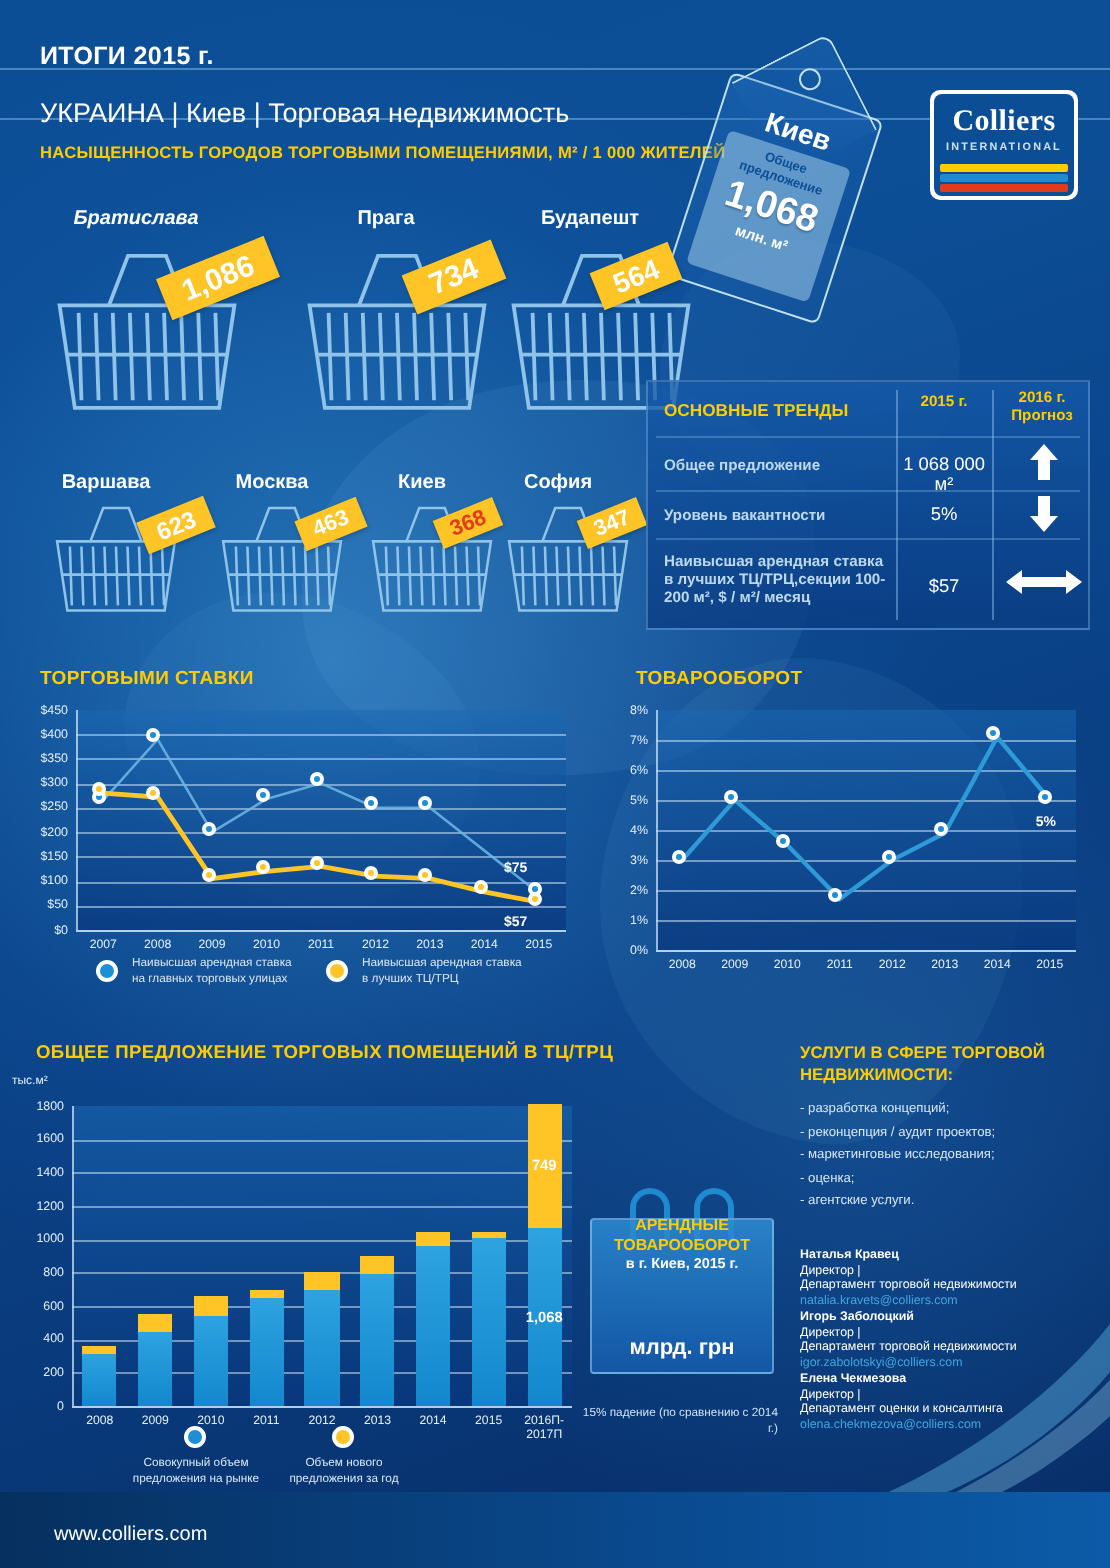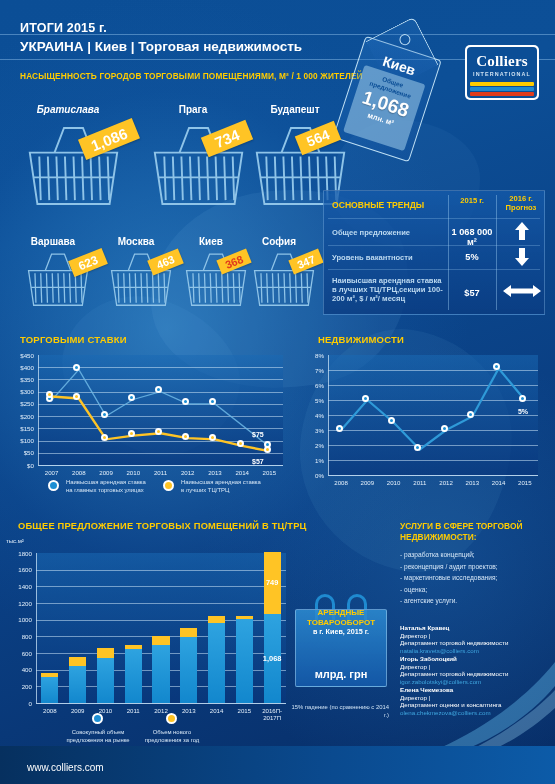--- a/index.html
+++ b/index.html
@@ -20,21 +20,21 @@
   
   .mapblob { position:absolute; background:rgba(120,190,235,0.10); border-radius:45% 55% 40% 60%/50% 45% 55% 50%; pointer-events:none; }
   .m1 { left:150px; top:190px; width:260px; height:200px; transform:rotate(-12deg); }
   .m2 { left:300px; top:330px; width:210px; height:240px; transform:rotate(8deg); background:rgba(120,190,235,0.08); }
   .m3 { left:60px; top:300px; width:180px; height:150px; background:rgba(120,190,235,0.07); transform:rotate(20deg); }
   .m4 { left:330px; top:120px; width:150px; height:130px; background:rgba(120,190,235,0.06); }
 
   .hdr-line { position:absolute; left:0; right:0; height:1px; background:rgba(150,200,240,0.45); }
 
   .t1 { position:absolute; left:20px; top:21px; font-size:12.5px; font-weight:bold; color:#ffffff; letter-spacing:.2px; }
-  .t2 { position:absolute; left:20px; top:39px; font-size:13.5px; font-weight:bold; color:#ffffff; }
+  .t2 { position:absolute; left:20px; top:49px; font-size:13.5px; font-weight:normal; color:#ffffff; }
   .t3 { position:absolute; left:20px; top:71px; font-size:8.3px; font-weight:bold; color:#ffcc00; line-height:10px; letter-spacing:.15px; }
 
   
   #tag { position:absolute; left:350px; top:28px; width:80px; height:125px; transform:rotate(18deg); }
   #tag .body {
     position:absolute; left:0; top:18px; width:80px; height:107px;
     border:1.4px solid #bfe0f5; border-radius:4px;
     background:linear-gradient(135deg, rgba(40,120,200,.35), rgba(20,80,160,.25));
   }
   #tag .tip {
@@ -69,21 +69,21 @@
   .tagbox.red { color:#e03c1c; }
 
   
   #trends { position:absolute; left:323px; top:190px; width:222px; height:125px;
     background:linear-gradient(180deg, rgba(20,90,170,.75), rgba(10,60,130,.8));
     border:1px solid rgba(150,200,240,.35); }
   #trends .vl { position:absolute; top:4px; bottom:4px; width:1px; background:rgba(150,200,240,.45); }
   #trends .hl { position:absolute; left:4px; right:4px; height:1px; background:rgba(150,200,240,.3); }
   .tr-head { position:absolute; font-size:8.6px; font-weight:bold; color:#ffcc00; }
   .tr-lbl { position:absolute; font-size:7.6px; font-weight:bold; color:#bcd9f0; line-height:9px; }
-  .tr-val { position:absolute; font-size:9.2px; font-weight:bold; color:#ffffff; text-align:center; }
+  .tr-val { position:absolute; font-size:9.2px; font-weight:normal; color:#ffffff; text-align:center; }
   .tr-yr { position:absolute; font-size:7.6px; font-weight:bold; color:#ffcc00; text-align:center; line-height:9px; }
   .arrow { position:absolute; color:#ffffff; }
 
   
   .sect-title { position:absolute; font-size:9.5px; font-weight:bold; color:#ffcc00; letter-spacing:.2px; }
   .chartbg {
     position:absolute;
     background:linear-gradient(180deg, rgba(25,105,180,.55), rgba(8,55,125,.75));
   }
   .gl { position:absolute; height:1px; background:rgba(200,225,245,.55); }
@@ -381,21 +381,21 @@
       <div class="dot yellow" style="left: 236.667px; top: 95.4333px; width: 7px; height: 7px;"></div>
       <div class="dot yellow" style="left: 263.889px; top: 100.567px; width: 7px; height: 7px;"></div>
       <div class="lbl-val" style="left: 252px; top: 85.6667px;">$75</div>
       <div class="lbl-val" style="left: 252px; top: 113.067px;">$57</div>
       <div class="legdot" style="left: 48px; top: 135px; background: rgb(29, 143, 212);"></div>
       <div class="leg" style="left: 66px; top: 134px; width: 92px;"><span>Наивысшая арендная ставка</span><br><span>на главных торговых улицах</span></div>
       <div class="legdot" style="left: 163px; top: 135px; background: rgb(255, 196, 37);"></div>
       <div class="leg" style="left: 181px; top: 134px; width: 92px;"><span>Наивысшая арендная ставка</span><br><span>в лучших ТЦ/ТРЦ</span></div>
     </div>
 
-  <div class="sect-title" style="left:318px; top:334px;">НЕДВИЖИМОСТИ</div>
+  <div class="sect-title" style="left:318px; top:334px;">ТОВАРООБОРОТ</div>
   <div id="vac" style="position: absolute; left: 300px; top: 345px; width: 250px; height: 155px;">
       <div class="chartbg" style="left: 28px; top: 10px; width: 210px; height: 120px;"></div>
       <div class="ytick" style="left: 0px; top: 6.5px; width: 24px;">8%</div>
       <div class="gl" style="left: 28px; top: 25px; width: 210px;"></div>
       <div class="ytick" style="left: 0px; top: 21.5px; width: 24px;">7%</div>
       <div class="gl" style="left: 28px; top: 40px; width: 210px;"></div>
       <div class="ytick" style="left: 0px; top: 36.5px; width: 24px;">6%</div>
       <div class="gl" style="left: 28px; top: 55px; width: 210px;"></div>
       <div class="ytick" style="left: 0px; top: 51.5px; width: 24px;">5%</div>
       <div class="gl" style="left: 28px; top: 70px; width: 210px;"></div>

